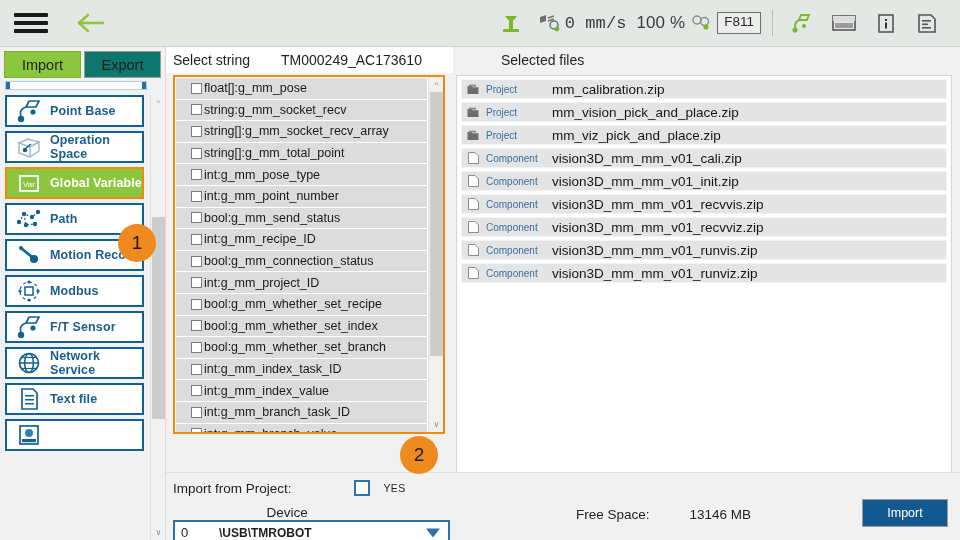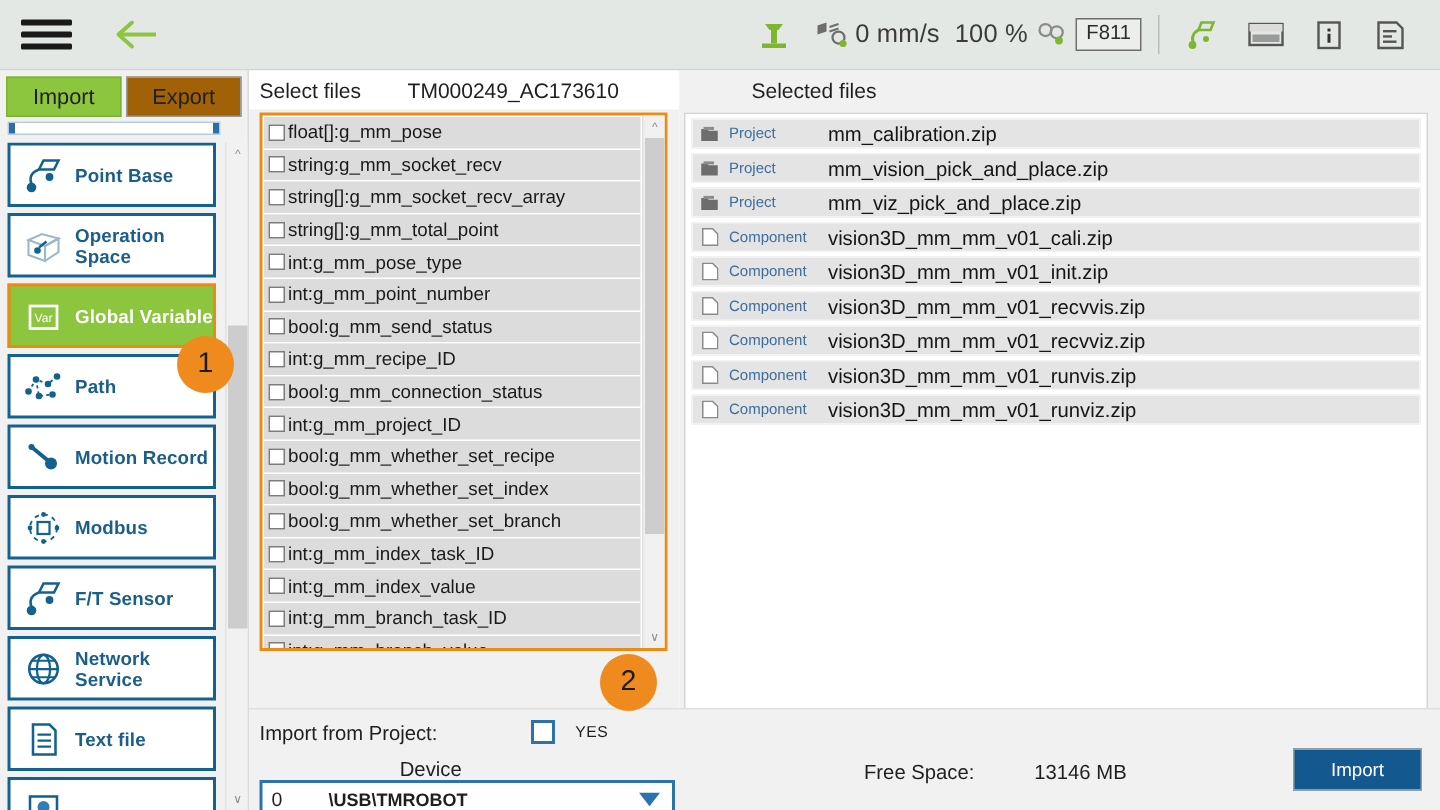--- a/index.html
+++ b/index.html
@@ -34,21 +34,21 @@
     height: 100%; padding-right: 12px; gap: 0px;
   }
   .tb-item {
     display: flex; align-items: center; justify-content: center;
     height: 100%; padding: 0 9px;
   }
   .tb-text {
     font-size: 17px; color: #3b3b3b; letter-spacing: .1px;
     white-space: nowrap;
   }
-  .speed-group { display: flex; align-items: center; gap: 5px; padding: 0 6px; }
+  .speed-group { display: flex; align-items: center; gap: 5px; padding: 0 6px; font-family: Liberation Mono, monospace; }
   .zoom-group { display: flex; align-items: center; gap: 6px; padding: 0 4px; }
   .fbox {
     border: 1px solid #6e6e6e; background: #eceeec;
     padding: 1px 6px 2px 6px; font-size: 13.5px; color: #2b2b2b;
     font-family: "Liberation Sans", sans-serif;
     line-height: 1.25;
   }
   .tb-divider { width: 1px; height: 26px; background: #b9bdb9; margin: 0 7px; }
 
   
@@ -58,21 +58,21 @@
     background: #f1f1f1;
     border-right: 1px solid #dadada;
   }
   .tabs { display: flex; height: 31px; padding: 4px 4px 0 4px; gap: 3px; }
   .tab {
     flex: 1; display: flex; align-items: center; justify-content: center;
     font-size: 14.5px; color: #1f1f1f; cursor: pointer;
     border: 1px solid #9b9b9b;
   }
   .tab.active { background: #8cc63e; border-color: #7ab32f; }
-  .tab.inactive { background: #a16207; }
+  .tab.inactive { background: #0f766e; }
 
   .hscroll-track {
     margin: 3px 18px 2px 5px; height: 9px;
     background: #ffffff; border: 1px solid #b5cde0;
     position: relative;
   }
   .hscroll-thumb {
     position: absolute; left: 0; top: 0; bottom: 0;
     width: 100%; border-left: 4px solid #2a6fa8; border-right: 4px solid #2a6fa8;
   }
@@ -80,21 +80,21 @@
   .navwrap {
     position: absolute; left: 0; top: 48px; right: 0; bottom: 0;
     display: flex;
   }
   .navlist {
     flex: 1; overflow: hidden;
     padding: 0 6px 0 5px;
   }
   .navitem {
     position: relative;
-    height: 43px; margin-bottom: 4px;
+    height: 32px; margin-bottom: 4px;
     background: #ffffff;
     border: 2px solid #12618f;
     display: flex; align-items: center;
     padding-left: 7px;
     cursor: pointer;
   }
   .navitem.selected {
     background: #8cc63e;
     border: 2px solid #ec8a13;
     text-align: center;
@@ -144,21 +144,21 @@
     width: 272px; height: 359px;
     border: 2px solid #ec8a13;
     background: #ffffff;
     display: flex;
   }
   .list-inner { flex: 1; overflow: hidden; padding: 1px 1px 0 1px; }
   .litem {
     height: 21.6px; background: #dcdcdc;
     border-bottom: 1px solid #ffffff;
     display: flex; align-items: center;
-    padding-left: 3px; cursor: pointer;
+    padding-left: 15px; cursor: pointer;
   }
   .lcheck {
     width: 11px; height: 11px; flex: 0 0 11px;
     border: 1px solid #7c7c7c; background: #ffffff;
     margin-right: 2px;
   }
   .ltext { font-size: 12.5px; color: #1a1a1a; white-space: nowrap; }
 
   .list-scrollbar {
     width: 15px; flex: 0 0 15px; background: #f0f0f0;
@@ -470,21 +470,21 @@
     <div class="nav-scrollbar">
       <div class="sb-arrow up">^</div>
       <div class="sb-thumb" style="top:122px;height:202px;"></div>
       <div class="sb-arrow down">∨</div>
     </div>
   </div>
 </div>
 
 <div class="midpanel">
   <div class="panel-header">
-    <span class="ph-title">Select files</span>
+    <span class="ph-title">Select string</span>
     <span class="ph-sub">TM000249_AC173610</span>
   </div>
 
   <div class="listbox">
     <div class="list-inner" id="filelist">
         <div class="litem">
           <span class="lcheck"></span>
           <span class="ltext">float[]:g_mm_pose</span>
         </div>
         <div class="litem">

